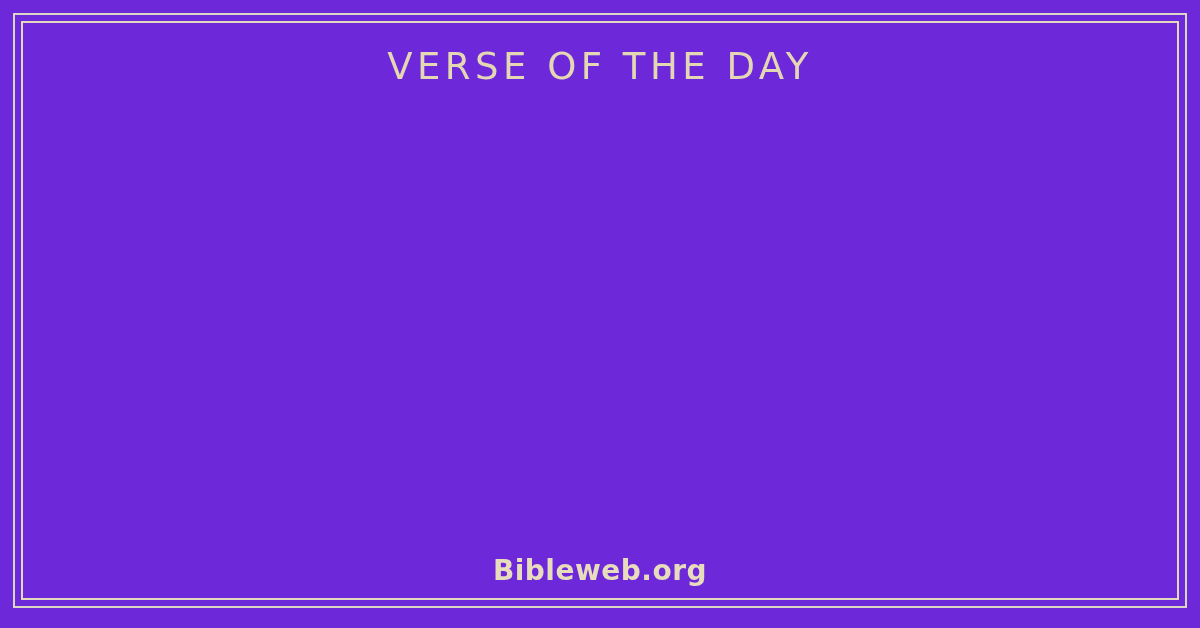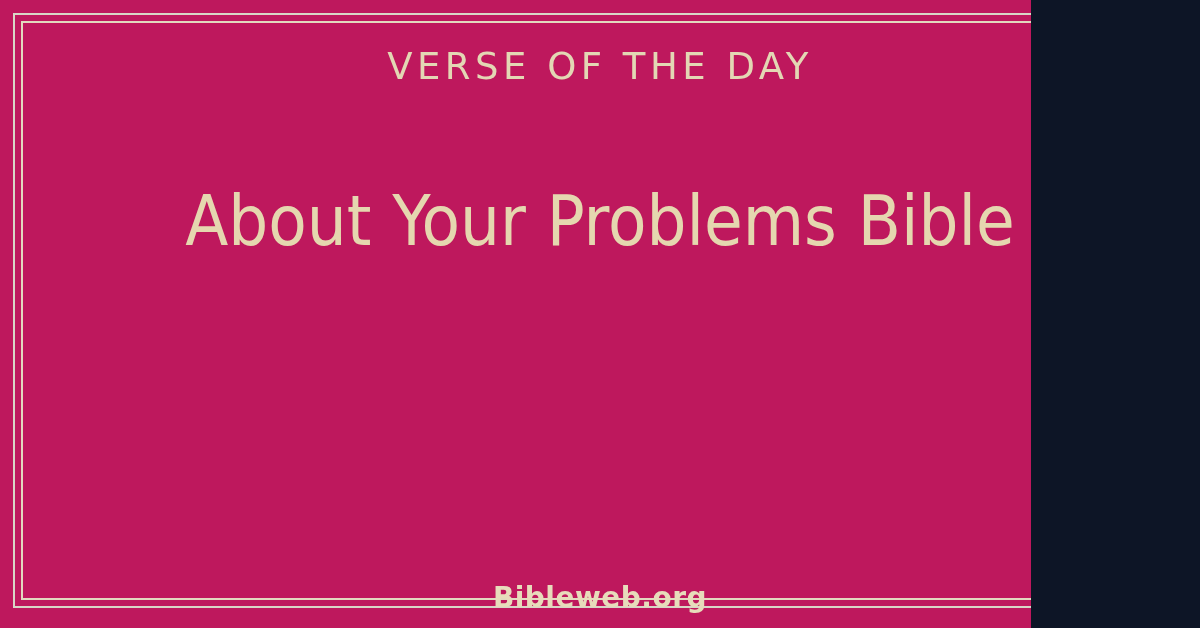--- a/index.html
+++ b/index.html
@@ -2,23 +2,23 @@
 <html><head>
 <meta charset="utf-8">
 <style>
   html, body {
     margin: 0;
     padding: 0;
     background: #0d1526;
   }
   #card {
     position: relative;
-    width: 1031px;
+    width: 1200px;
     height: 628px;
-    background: #be185d;
+    background: #6d28d9;
     overflow: hidden;
     font-family: "DejaVu Sans", sans-serif;
     box-sizing: border-box;
   }
   
   .frame-outer {
     position: absolute;
     left: 13px;
     top: 13px;
     width: 1174px;
@@ -84,35 +84,33 @@
     left: 0;
     top: 554px;
     width: 1200px;
     text-align: center;
     color: #e7dcbb;
     font-family: "DejaVu Sans", sans-serif;
     font-size: 28px;
     font-weight: 700;
     letter-spacing: 0.5px;
     line-height: 1.2;
-    margin-top: 27px;
   }
 </style>
 </head>
 <body>
 
 <div id="card">
 
   <div class="frame-outer"></div>
   <div class="frame-inner"></div>
 
   <div class="content">
 
     <div class="eyebrow">VERSE OF THE DAY</div>
 
     <div class="title-wrap">
-      <div class="title">About Your Problems Bible</div>
     </div>
 
     <div class="footer">Bibleweb.org</div>
 
   </div>
 </div>
 
 </body></html>

